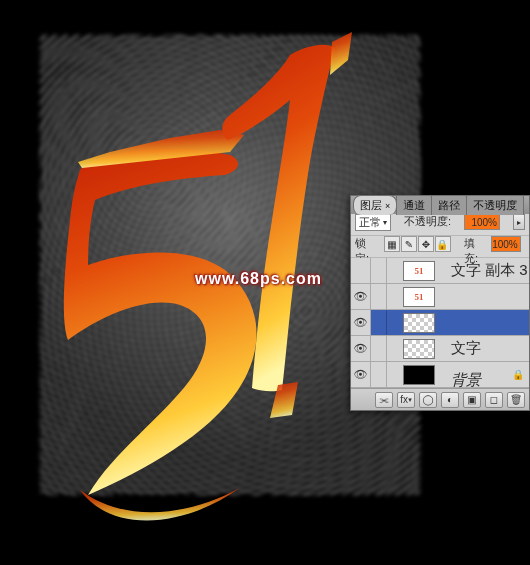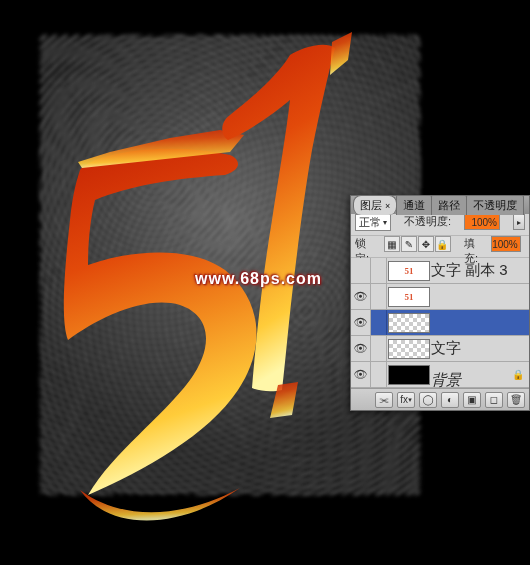--- a/index.html
+++ b/index.html
@@ -38,21 +38,21 @@
 .tri-btn { width:12px; height:16px; border:1px solid #888; background:linear-gradient(#eee,#ccc); display:flex; align-items:center; justify-content:center; font-size:8px;}
 .lock-icons { display:flex; gap:1px; margin-left:2px;}
 .lock-icons span { width:16px; height:16px; border:1px solid #999; background:#e8e8e8; display:flex; align-items:center; justify-content:center; font-size:10px;}
 .layerlist { background:#cfcfcf; }
 .layer { display:flex; align-items:center; height:26px; border-bottom:1px solid #aaa; background:#d6d6d6;}
 .layer.selected { background:#3b5fb3; color:#fff;}
 .eye { width:20px; height:100%; display:flex; align-items:center; justify-content:center; border-right:1px solid #aaa; background:#d6d6d6; color:#333;}
 .layer.selected .eye { background:#d6d6d6; color:#333;}
 .linkcol { width:16px; height:100%; border-right:1px solid #aaa; background:#d6d6d6;}
 .layer.selected .linkcol { background:#3b5fb3; border-right-color:#2b4790;}
-.thumb { width:42px; height:20px; margin:0 1px; border:1px solid #777; background:#fff; position:relative;}
+.thumb { width:32px; height:20px; margin:0 16px; border:1px solid #777; background:#fff; position:relative;}
 .thumb.transp { background: repeating-conic-gradient(#ccc 0 25%, #fff 0 50%) 0 0/8px 8px;}
 .thumb.mini51 { background:#fff; display:flex; align-items:center; justify-content:center; font-size:9px; font-weight:bold;
   color:#d53; font-family: "Brush Script MT", cursive;}
 .thumb.bg { background:#000;}
 .lname { font-size:15px; flex:1; white-space:nowrap; overflow:hidden;}
 .layer.selected .lname { color:#fff;}
 .lname.italic { font-style:italic;margin-top:12px;}
 .panel-footer { height:22px; background:linear-gradient(#d0d0d0,#bcbcbc); border-top:1px solid #9a9a9a; 
   display:flex; align-items:center; justify-content:flex-end; gap:4px; padding:0 4px;}
 .fbtn { width:18px; height:16px; border:1px solid #888; background:linear-gradient(#f0f0f0,#d0d0d0); 

